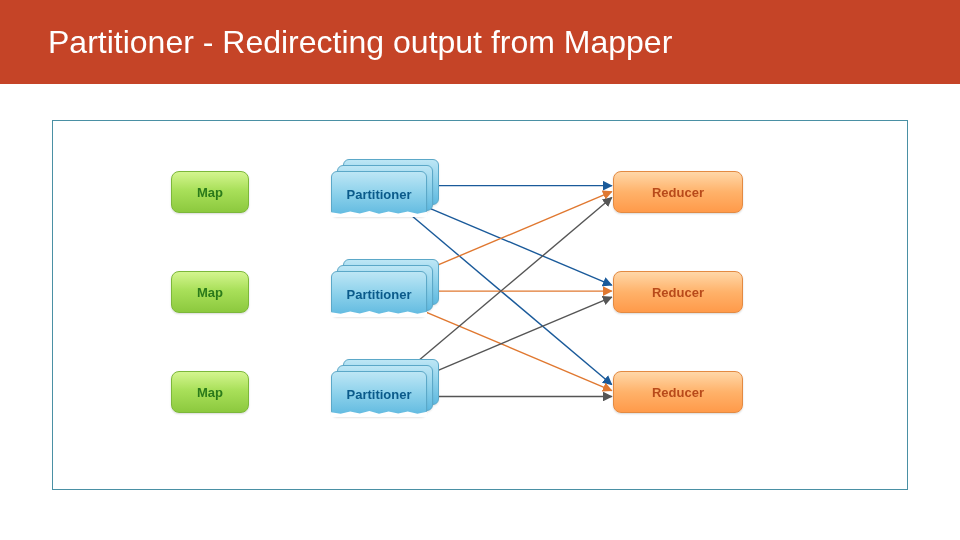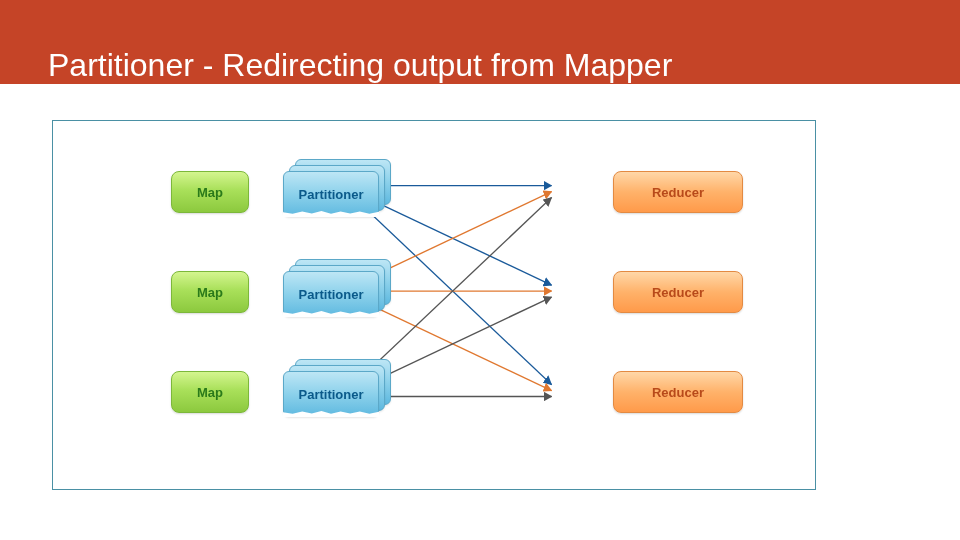--- a/index.html
+++ b/index.html
@@ -9,33 +9,33 @@
     background: #ffffff;
     font-family: "Segoe UI Light", "Segoe UI", Arial, sans-serif;
     position: relative;
     overflow: hidden;
   }
   .header {
     width: 100%;
     height: 84px;
     background: #c54427;
     display: flex;
-    align-items: flex-end;
+    align-items: center;
     padding-left: 48px;
   }
   .title {
     color: #ffffff;
     font-size: 32px;
     font-weight: 300;
   }
   .diagram-frame {
     position: absolute;
     left: 52px;
     top: 120px;
-    width: 764px;
+    width: 856px;
     height: 370px;
     border: 1px solid #4a90a4;
     background: #ffffff;
   }
   .diagram-inner {
     position: absolute;
     left: 0; top: 0; right: 0; bottom: 0;
   }
   .node {
     position: absolute;
@@ -60,20 +60,21 @@
     height: 42px;
     background: linear-gradient(to bottom, #ffd7a8 0%, #ffb26a 50%, #ff9a4a 100%);
     border: 1px solid #e38a42;
     color: #b84a1a;
     justify-content: center;
   }
   .part-stack {
     position: absolute;
     width: 108px;
     height: 56px;
+    margin-left: 48px;
   }
   .part-card {
     position: absolute;
     width: 96px;
     height: 46px;
     background: linear-gradient(to bottom, #bde6f5 0%, #8cd1eb 50%, #5fb9e0 100%);
     border: 1px solid #5ba8c8;
     border-radius: 6px;
     box-shadow: 0 1px 2px rgba(0,0,0,0.1);
     display: flex;

